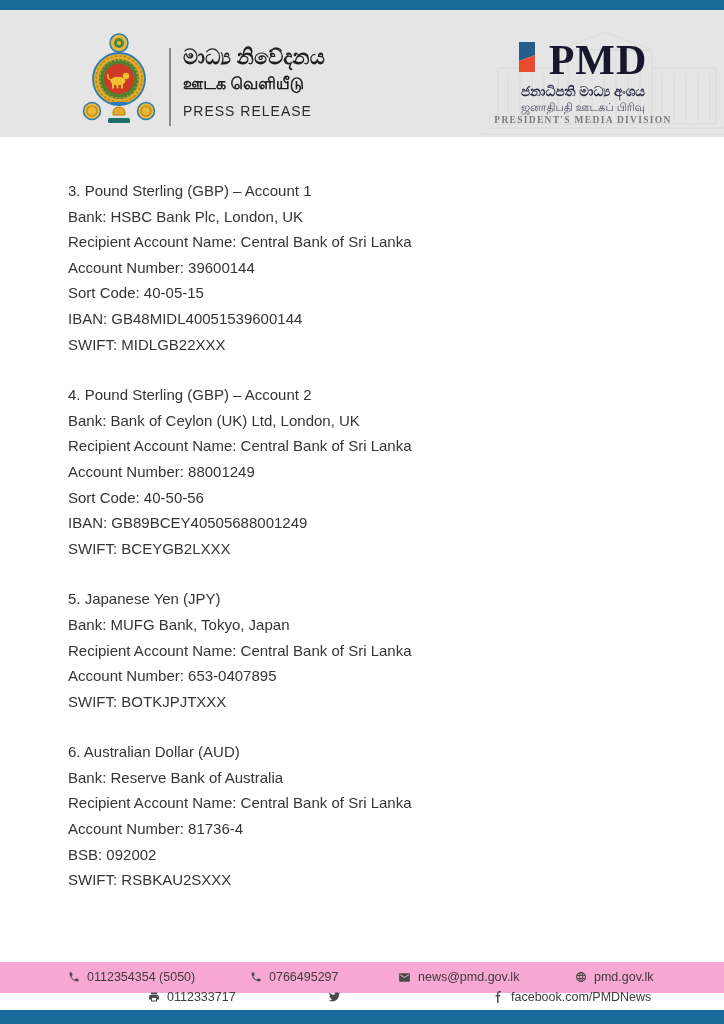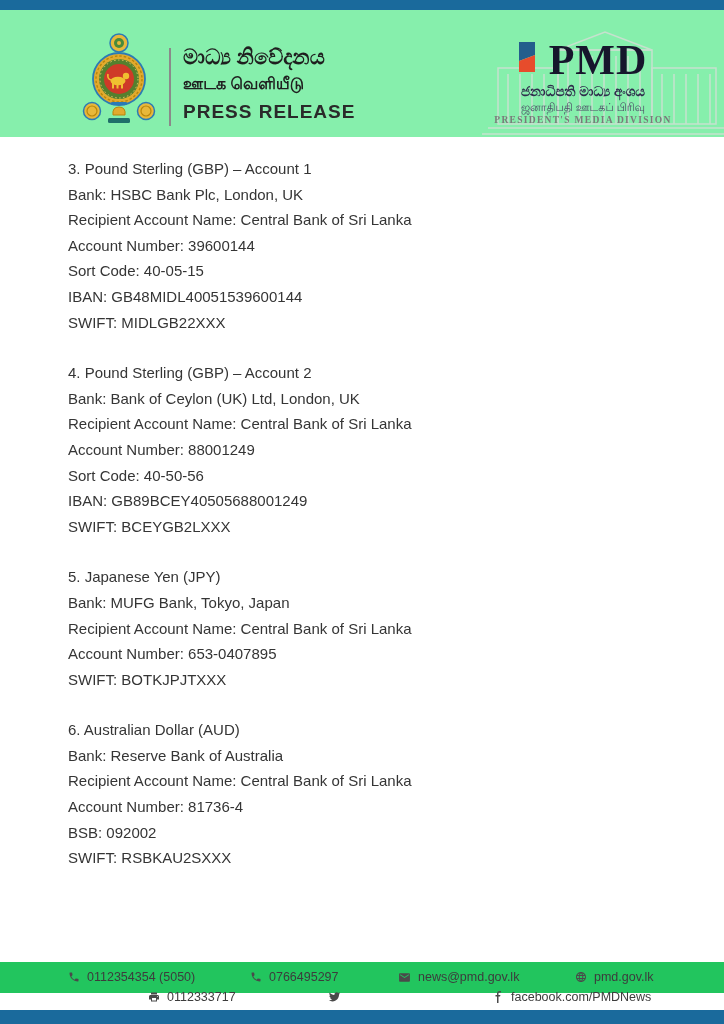--- a/index.html
+++ b/index.html
@@ -5,43 +5,43 @@
   * { margin:0; padding:0; box-sizing:border-box; }
   html,body { background:#ffffff; }
   body { font-family:"Liberation Sans", sans-serif; }
   .page { position:relative; width:724px; height:1024px; background:#ffffff; overflow:hidden; }
 
   
   .top-bar    { position:absolute; left:0; top:0;    width:724px; height:10px; background:#1a6a9c; }
   .bottom-bar { position:absolute; left:0; top:1010px; width:724px; height:14px; background:#1a6a9c; }
 
   
-  .header { position:absolute; left:0; top:10px; width:724px; height:127px; background:#86efac; overflow:hidden; }
+  .header { position:absolute; left:0; top:10px; width:724px; height:127px; background:#e5e5e5; overflow:hidden; }
   .watermark { position:absolute; right:-6px; top:18px; opacity:.75; }
   .emblem { position:absolute; left:80px; top:22px; }
   .hdr-divider { position:absolute; left:169px; top:38px; width:2px; height:78px; background:#8a8a8a; }
   .titles { position:absolute; left:183px; top:33px; color:#1f1f1f; }
   .t-si { font-size:21px; font-weight:bold; line-height:28px; }
   .t-ta { font-size:16px; font-weight:bold; line-height:26px; }
-  .t-en { font-size:19px; font-weight:700; line-height:29px; letter-spacing:1px; color:#2a2a2a; }
+  .t-en { font-size:14px; font-weight:400; line-height:29px; letter-spacing:1px; color:#2a2a2a; }
 
   .pmd { position:absolute; left:468px; top:32px; width:230px; text-align:center; }
   .pmd-row { display:flex; align-items:flex-start; justify-content:center; gap:14px; }
   .pmd-acronym { font-family:"Liberation Serif", serif; font-weight:bold; font-size:42px; line-height:36px; color:#16162c; letter-spacing:1px; }
   .pmd-si { margin-top:6px; font-size:13.5px; font-weight:bold; color:#2f2f4d; line-height:16px; }
   .pmd-ta { font-size:11px; font-weight:normal; color:#4c4c66; line-height:14px; }
   .pmd-en { font-size:9.5px; font-weight:bold; color:#7a7a7a; letter-spacing:1.3px; line-height:13px;font-family:Liberation Serif, serif; }
 
   
-  .content { position:absolute; left:0; top:137px; width:608px; padding:19px 40px 0 68px; }
+  .content { position:absolute; left:0; top:137px; width:608px; padding:41px 40px 0 68px; }
   .content section { margin-bottom:25px; }
   .content p { font-size:15px; line-height:25.6px; color:#353535; }
 
   
-  .footer { position:absolute; left:0; top:962px; width:724px; height:31px; background:#22c55e; }
+  .footer { position:absolute; left:0; top:962px; width:724px; height:31px; background:#f9a8d4; }
   .f-item { position:absolute; display:flex; align-items:center; gap:7px; color:#3c3c3c; font-size:12.5px; white-space:nowrap; }
   .f-item svg { flex:0 0 auto; }
 </style>
 </head>
 <body>
 
 <div class="page">
 
   <div class="top-bar"></div>
 

